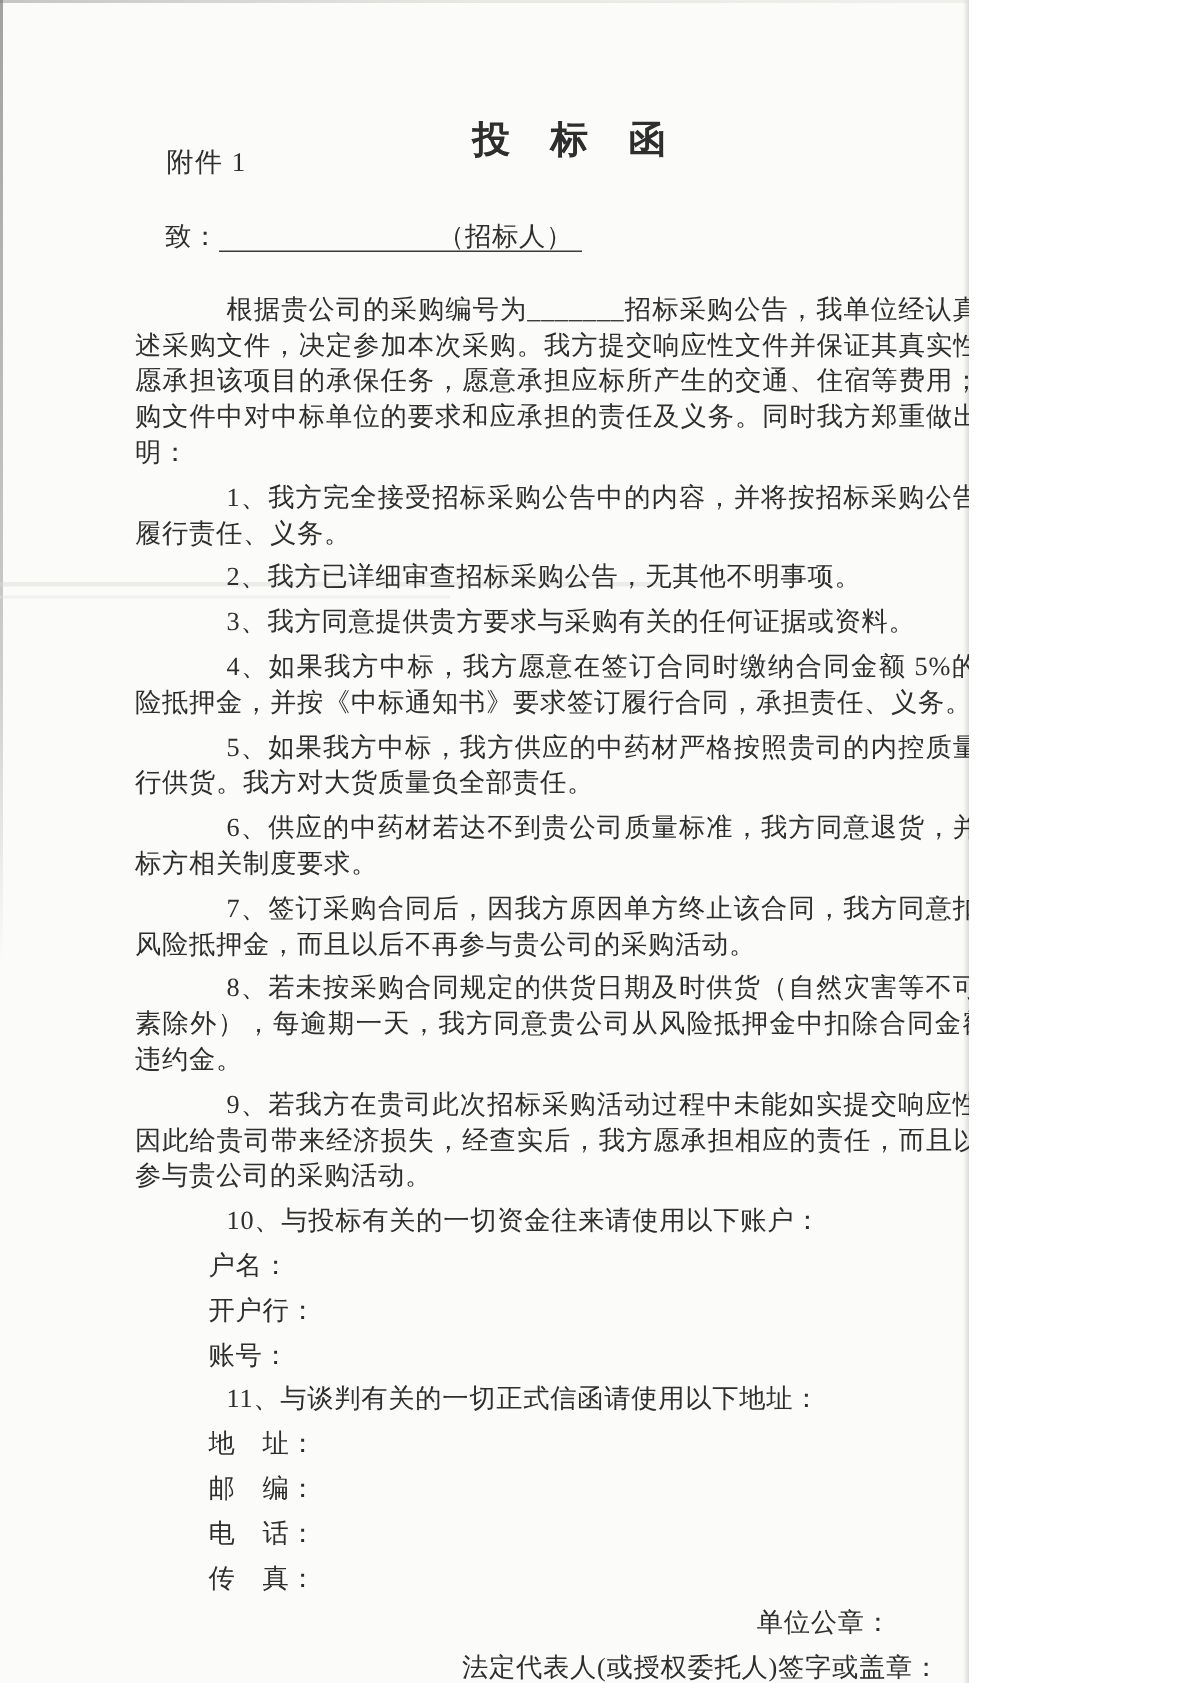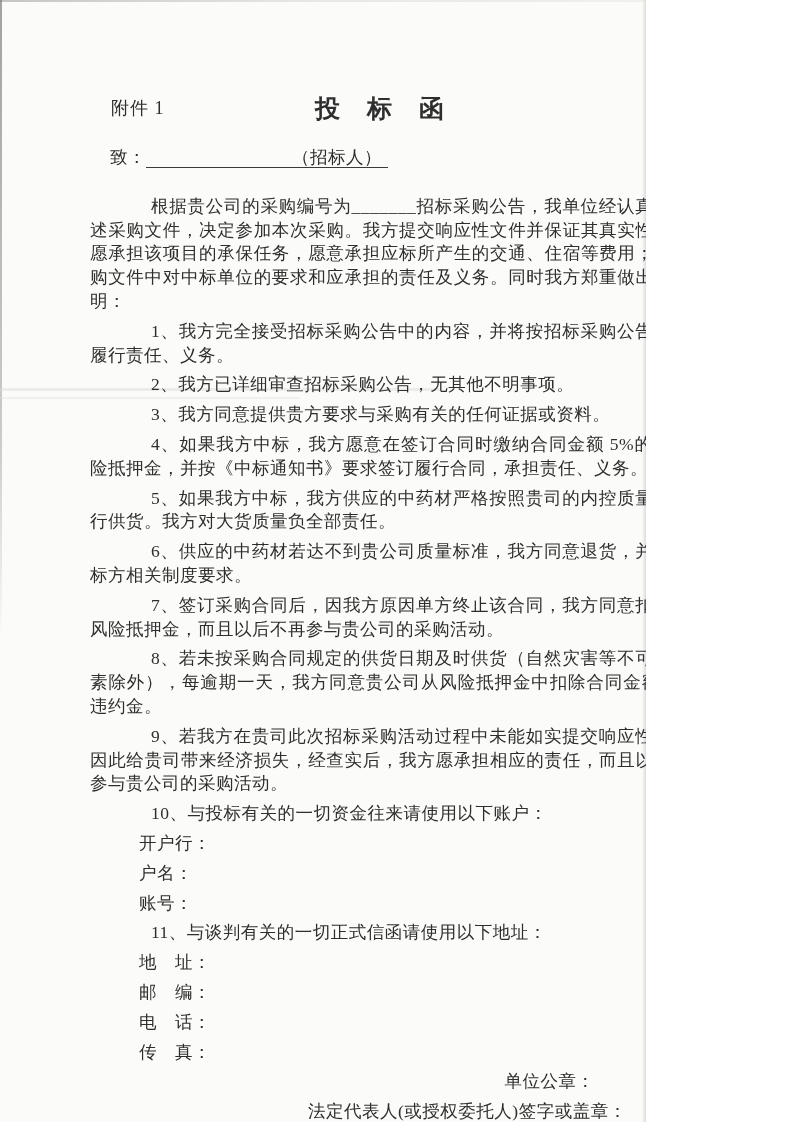--- a/index.html
+++ b/index.html
@@ -37,21 +37,21 @@
   }
   .scanline-2 {
     position: absolute; left: 0; top: 397px; width: 300px; height: 2px;
     background: #e2e2dc; opacity: .45;
   }
   .attachment {
     position: absolute; left: 111px; top: 96px;
     font-size: 18px; letter-spacing: 1px;
   }
   .title {
-    position: absolute; left: 315px; top: 92px; margin: 0;
+    position: absolute; left: 315px; top: 76px; margin: 0;
     font-size: 25px; font-weight: bold; letter-spacing: 1px;
     white-space: pre;
   }
   .content {
     position: absolute; left: 84px; top: 146px; width: 630px;
     font-size: 17.5px; line-height: 23.8px; letter-spacing: 0.5px;
     text-align: justify;
   }
   .content p { margin: 6px; }
   .salutation {
@@ -100,22 +100,22 @@
     <p class="para">2、我方已详细审查招标采购公告，无其他不明事项。</p>
     <p class="para">3、我方同意提供贵方要求与采购有关的任何证据或资料。</p>
     <p class="para">4、如果我方中标，我方愿意在签订合同时缴纳合同金额 5%的质保风险抵押金，并按《中标通知书》要求签订履行合同，承担责任、义务。</p>
     <p class="para">5、如果我方中标，我方供应的中药材严格按照贵司的内控质量标准进行供货。我方对大货质量负全部责任。</p>
     <p class="para">6、供应的中药材若达不到贵公司质量标准，我方同意退货，并执行招标方相关制度要求。</p>
     <p class="para">7、签订采购合同后，因我方原因单方终止该合同，我方同意扣除全部风险抵押金，而且以后不再参与贵公司的采购活动。</p>
     <p class="para">8、若未按采购合同规定的供货日期及时供货（自然灾害等不可抗力因素除外），每逾期一天，我方同意贵公司从风险抵押金中扣除合同金额 1%的违约金。</p>
     <p class="para">9、若我方在贵司此次招标采购活动过程中未能如实提交响应性文件，因此给贵司带来经济损失，经查实后，我方愿承担相应的责任，而且以后不再参与贵公司的采购活动。</p>
 
     <p class="para">10、与投标有关的一切资金往来请使用以下账户：</p>
+    <p class="field-line">户名：</p>
     <p class="field-line">开户行：</p>
-    <p class="field-line">户名：</p>
     <p class="field-line">账号：</p>
 
     <p class="para">11、与谈判有关的一切正式信函请使用以下地址：</p>
     <p class="field-line">地　址：</p>
     <p class="field-line">邮　编：</p>
     <p class="field-line">电　话：</p>
     <p class="field-line">传　真：</p>
 
     <p class="seal-line">单位公章：</p>
     <p class="sign-line">法定代表人(或授权委托人)签字或盖章：</p>

